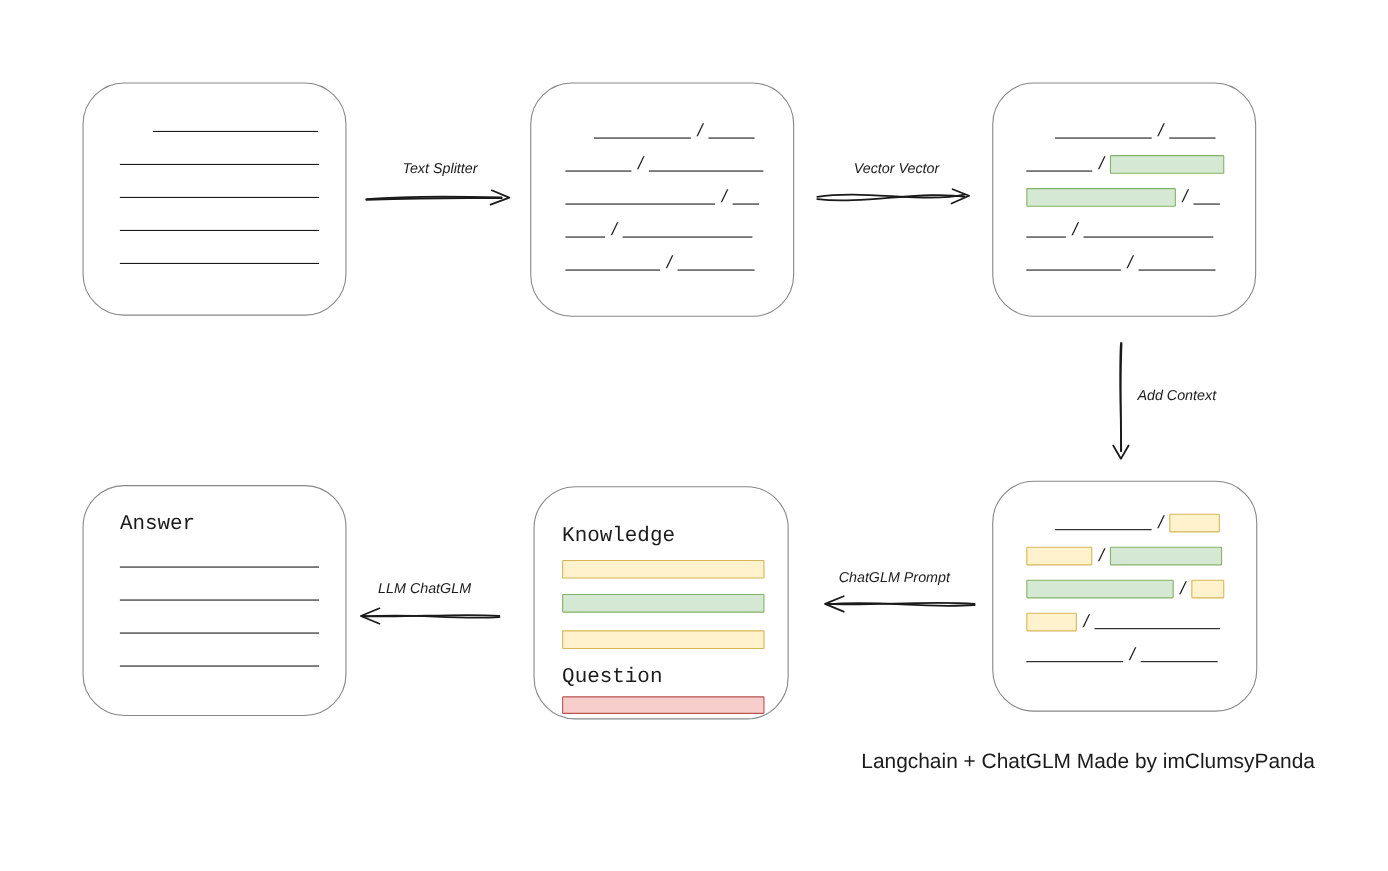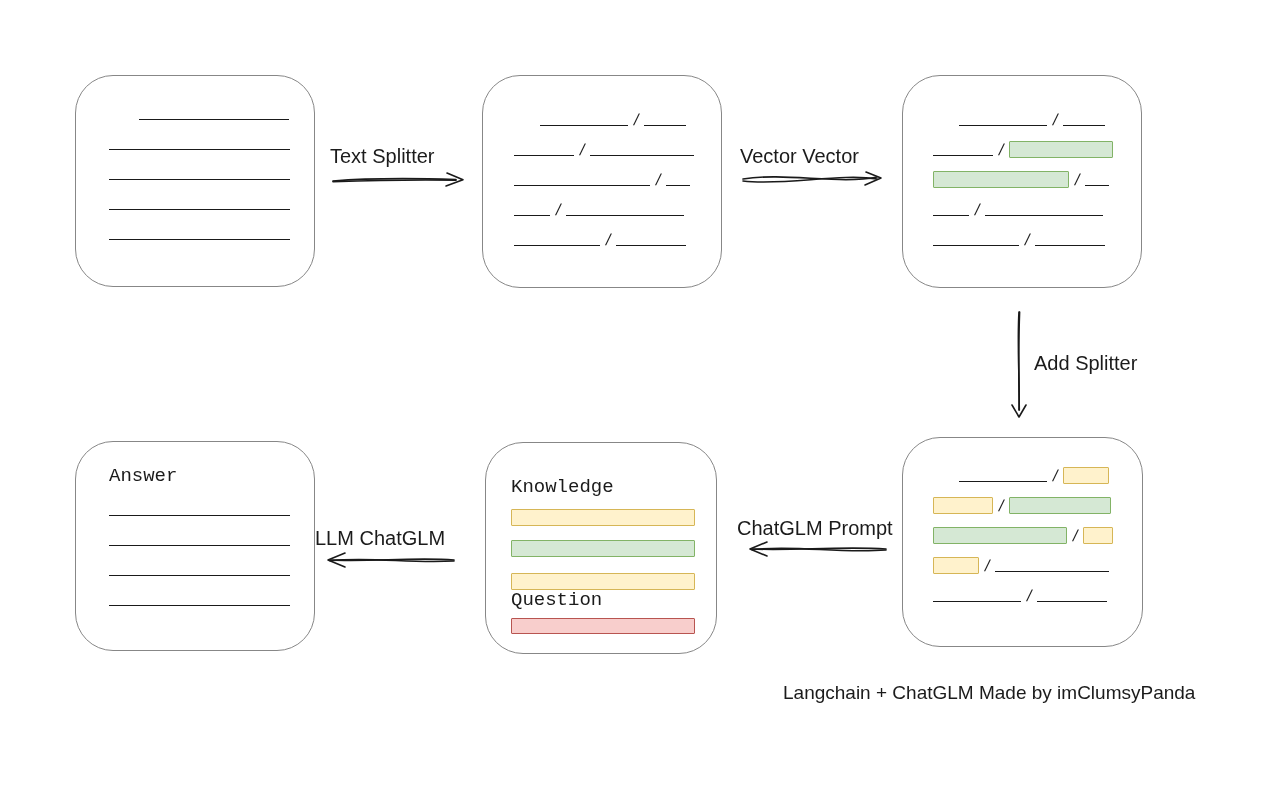--- a/index.html
+++ b/index.html
@@ -15,21 +15,21 @@
   .row{display:flex;align-items:flex-end;height:30px;white-space:nowrap;}
   .row>span{flex:0 0 auto;}
   .seg-line{height:0;border-bottom:1.7px solid var(--line-color,#1a1a1a);margin:0 2px 2px 2px;}
   .seg-gap{height:0;}
   .seg-slash{
     display:inline-block;font-size:16px;line-height:16px;margin:0 4px;
     transform:skewX(-12deg);color:var(--line-color,#1a1a1a);font-weight:500;
   }
   .seg-green{background:var(--green-fill,#d5e8d4);border:1.3px solid var(--green-stroke,#82b366);height:15px;margin:0 2px;border-radius:1px;box-sizing:content-box;}
   .seg-yellow{background:var(--yellow-fill,#fff2cc);border:1.3px solid var(--yellow-stroke,#d6b656);height:15px;margin:0 2px;border-radius:1px;box-sizing:content-box;}
-  .lbl{position:absolute;font-size:20px;white-space:nowrap;text-align:left;}
+  .lbl{position:absolute;font-size:13px;white-space:nowrap;text-align:center;font-style:italic;}
   .node-title{font-size:19px;line-height:21px;white-space:nowrap;font-family:Liberation Mono, monospace;}
   .arrow{position:absolute;overflow:visible;}
   .arrow path,.arrow polyline{fill:none;stroke:var(--line-color,#1a1a1a);stroke-width:1.6;stroke-linecap:round;stroke-linejoin:round;}
   .bar{height:15px;border-radius:1px;box-sizing:content-box;}
   .bar-yellow{background:var(--yellow-fill,#fff2cc);border:1.3px solid var(--yellow-stroke,#d6b656);}
   .bar-green{background:var(--green-fill,#d5e8d4);border:1.3px solid var(--green-stroke,#82b366);}
   .bar-red{background:var(--red-fill,#f8cecc);border:1.3px solid var(--red-stroke,#b85450);}
   .caption{position:absolute;font-size:19px;white-space:nowrap;}
 </style>
 </head>
@@ -132,21 +132,21 @@
           <span class="seg-line" style="width: 70px;"></span>
         </div>
       </div>
   </div>
 
   <svg class="arrow" style="left:1007px;top:309px" width="24" height="112" viewBox="0 0 24 112">
     <path d="M12,3 C10,35 13,75 12,101"></path>
     <path d="M12.6,3 C11,45 12,80 12.3,101"></path>
     <polyline points="5,96 12,108 19,96"></polyline>
   </svg>
-  <div class="lbl" style="left:1034px;top:352px">Add Splitter</div>
+  <div class="lbl" style="left:1034px;top:352px">Add Context</div>
 
   <div class="node" style="left:902px;top:437px;width:241px;height:210px">
     <div class="rows" style="left:28px;top:16px;width:187px">
         <div class="row">
           <span class="seg-gap" style="width: 26px;"></span>
           <span class="seg-line" style="width: 88px;"></span>
           <span class="seg-slash">/</span>
           <span class="seg-yellow" style="width: 44px;"></span>
         </div>
         <div class="row">
@@ -178,21 +178,21 @@
     <path d="M149,12 C100,15.5 60,7 15,11.6"></path>
     <polyline points="30,4 13,11 30,18"></polyline>
   </svg>
 
   <div class="node" style="left:485px;top:442px;width:232px;height:212px">
     <div style="position:absolute;left:25px;top:12px;width:184px">
       <div class="node-title" style="margin-top:22px">Knowledge</div>
       <div class="bar bar-yellow" style="margin-top:11px"></div>
       <div class="bar bar-green" style="margin-top:14px"></div>
       <div class="bar bar-yellow" style="margin-top:16px"></div>
-      <div class="node-title" style="">Question</div>
+      <div class="node-title" style="margin-top:15px">Question</div>
       <div class="bar bar-red" style="margin-top:7px;height:14px"></div>
     </div>
   </div>
 
   <div class="lbl" style="left:315px;top:527px;width:142px">LLM ChatGLM</div>
   <svg class="arrow" style="left:315px;top:549px" width="142" height="22" viewBox="0 0 142 22">
     <path d="M139,11 C100,8 55,13 15,11"></path>
     <path d="M139,12 C95,14.5 60,8 15,11.6"></path>
     <polyline points="30,4 13,11 30,18"></polyline>
   </svg>

